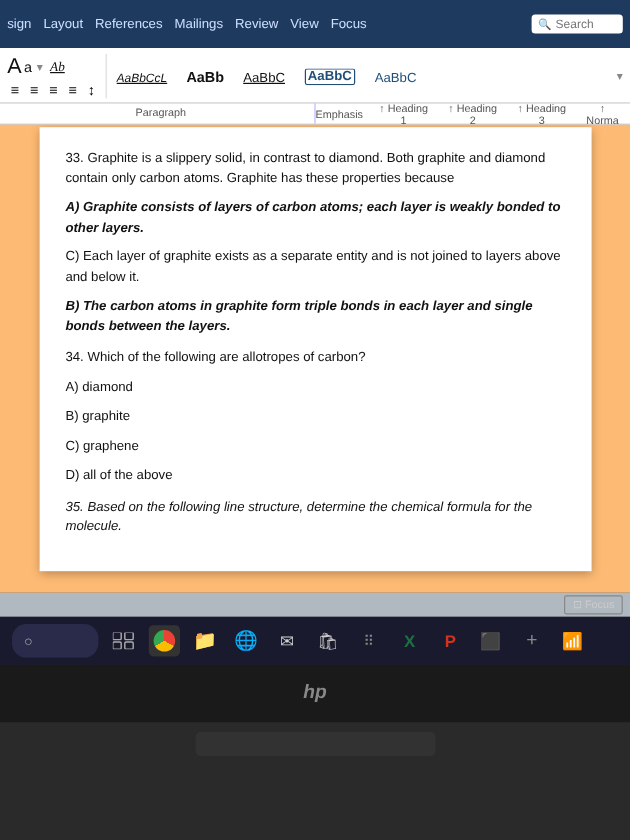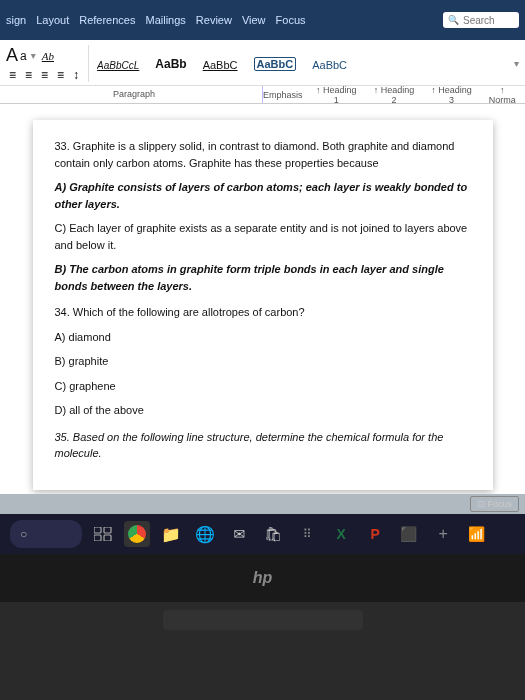--- a/index.html
+++ b/index.html
@@ -56,26 +56,26 @@
     .styles-list {
       display: flex;
       align-items: flex-end;
       gap: 16px;
       overflow: hidden;
       flex: 1;
     }
 
     
     .doc-area {
-      background: #ffffff;
+      background: #fdba74;
       width: 100%;
       height: 390px;
       display: flex;
       justify-content: center;
-      padding: 16px 15px;
+      padding: 2px 15px;
       overflow: hidden;
     }
 
     .doc-page {
       background: #fff;
       width: 100%;
       max-width: 460px;
       height: 370px;
       padding: 18px 22px 12px 22px;
       box-shadow: 0 2px 8px rgba(0,0,0,0.3);

